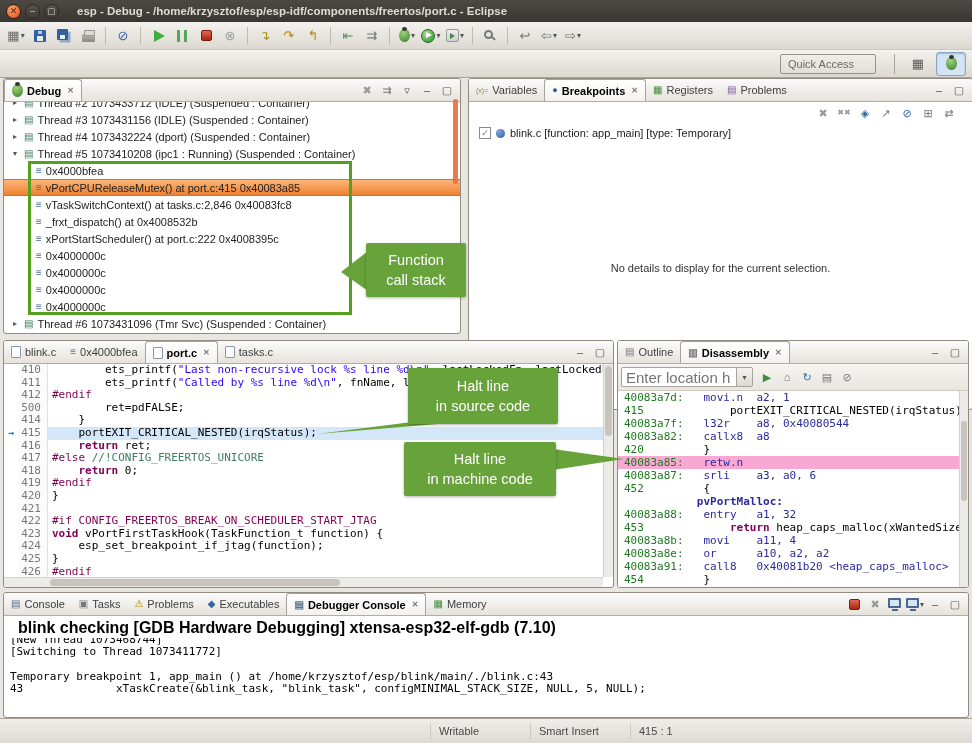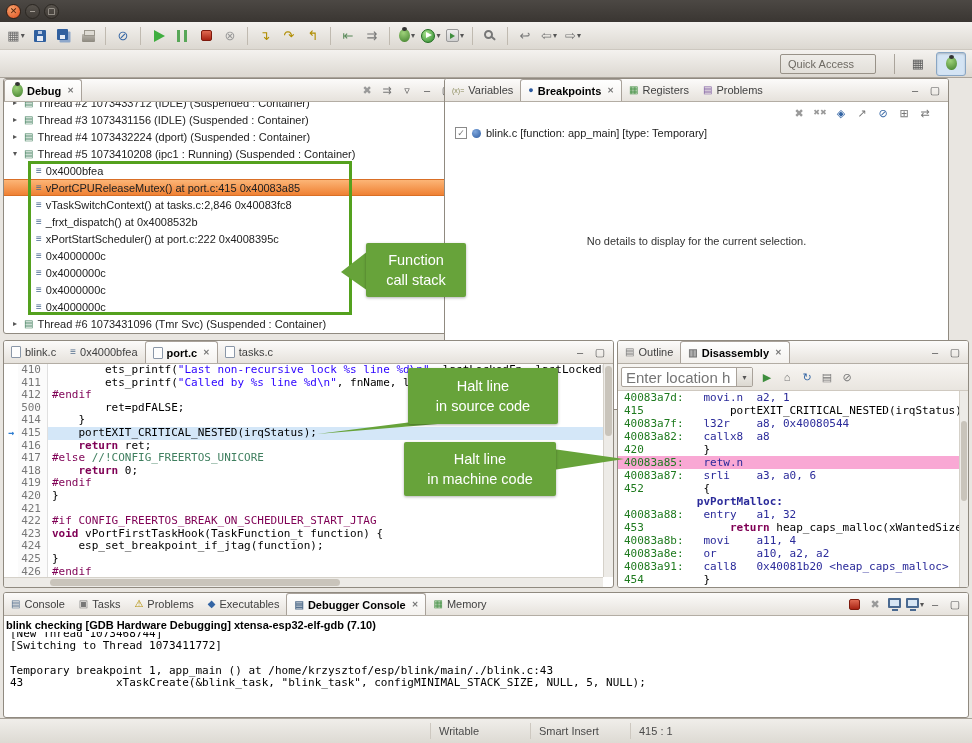--- a/index.html
+++ b/index.html
@@ -46,28 +46,28 @@
   .trow.frame{padding-left:32px}
   .trow.selected{background:linear-gradient(#fcb577,#ef8133);border-top:1px solid #d96f26;border-bottom:1px solid #d96f26}
   .tw{width:10px;text-align:center;font-size:8px;color:#555;flex:none}
   .tico{font-size:10px;line-height:1;flex:none}
   .tico.thread{color:#3e7d5a}
   .tico.frame{color:#4a6990}
   .stackbox{position:absolute;left:24px;top:82px;width:324px;height:154px;border:3px solid #54a11e;pointer-events:none}
   .oscroll{position:absolute;right:2px;top:20px;width:5px;height:85px;background:#e96b3c;border-radius:3px;opacity:.9}
 
   
-  #bp-view{left:444px;top:78px;width:505px;height:332px}
+  #bp-view{left:468px;top:78px;width:505px;height:332px}
   #bp-toolbar{height:22px;display:flex;align-items:center;justify-content:flex-end;gap:3px;padding-right:14px}
   #bp-toolbar .tbtn{height:18px;min-width:18px}
   #bp-toolbar .gic{font-size:11px}
   .bp-entry{height:18px;display:flex;align-items:center;gap:5px;padding-left:10px}
   .cb{width:12px;height:12px;border:1px solid #8a8a8a;background:#fff;display:inline-flex;align-items:center;justify-content:center;font-size:9px;color:#777;flex:none}
   .i-bpdot{width:9px;height:9px;border-radius:50%;background:radial-gradient(circle at 35% 30%,#7ea7dd,#2c5aa0);display:inline-block;flex:none}
-  .bp-empty{margin-top:93px;text-align:center;font-size:11px;color:#333}
+  .bp-empty{margin-top:120px;text-align:center;font-size:11px;color:#333}
 
   
   #editor-view{left:3px;top:340px;width:611px;height:248px}
   .codewrap{position:absolute;left:0;top:23px;right:10px;bottom:10px;overflow:hidden;background:#fff}
   .cl{display:flex;height:12.6px;line-height:12.6px;font-family:"DejaVu Sans Mono",monospace;font-size:11px;white-space:pre}
   .mk{width:14px;flex:none;text-align:center;font-size:10px;font-weight:bold;color:#2e7dd1;background:#fff}
   .ln{width:30px;flex:none;text-align:right;padding-right:6px;color:#787878;background:#fbfbfb;border-right:1px solid #e0e0e0}
   .ct{flex:1;padding-left:4px}
   .cl.halt .ct{background:#d4e7f8}
   .tp{color:#000}.ts{color:#2a00ff}.td{color:#7f0055;font-weight:normal}.tk{color:#7f0055;font-weight:bold}.tc{color:#3f7f5f}
@@ -87,21 +87,21 @@
   #disasm-toolbar .gic{font-size:11px}
   .dwrap{position:absolute;left:0;top:50px;right:0;bottom:0;overflow:hidden;background:#fff}
   .dl{height:13px;line-height:13px;font-family:"DejaVu Sans Mono",monospace;font-size:11px;white-space:pre;padding-left:6px}
   .dl.hl{background:#f9a8d4}
   .da{color:#1e7a1e}.dm{color:#2a2a9a}.dg{color:#1e7a1e}.dsrc{color:#000}.dlb{color:#2a2a9a;font-weight:bold}.dk{color:#7f0055;font-weight:bold}
   .dscroll{position:absolute;right:0;top:50px;bottom:0;width:9px;background:#edebe7;border-left:1px solid #d5d1c9}
   .dthumb{position:absolute;left:1px;right:1px;top:30px;height:80px;background:#c9c4bb;border-radius:4px}
 
   
   #console-view{left:3px;top:592px;width:966px;height:126px}
-  .sess{font-size:11px;font-weight:bold;color:#000;padding:3px 6px 1px 2px}
+  .sess{font-size:16px;font-weight:bold;color:#000;padding:3px 6px 1px 14px}
   .cons{flex:1;overflow:hidden;padding:0 6px}
   .cline{font-family:"DejaVu Sans Mono",monospace;font-size:11px;line-height:12.2px;white-space:pre;color:#000}
   .cline:first-child{margin-top:-4px}
 
   
   .statusbar{position:absolute;left:0;top:718px;width:972px;height:25px;background:linear-gradient(#f0eeea,#dddad3);border-top:1px solid #aaa49b;display:flex;align-items:center;font-size:11px;color:#4a4a4a}
   .sspacer{width:430px;flex:none}
   .sitem{min-width:100px;padding:0 8px;border-left:1px solid #cdc8c0;height:16px;display:flex;align-items:center}
 
   
@@ -136,20 +136,21 @@
 </style>
 </head>
 <body>
 
 <div class="titlebar" data-name="titlebar">
   <div id="wcontrols" data-name="window-controls" style="display:flex;gap:4px">
       <div class="wbtn close" data-name="close-window-button">✕</div>
       <div class="wbtn minimize" data-name="minimize-window-button">–</div>
       <div class="wbtn maximize" data-name="maximize-window-button">▢</div>
     </div>
+  <div class="titletext" data-name="window-title">esp - Debug - /home/krzysztof/esp/esp-idf/components/freertos/port.c - Eclipse</div>
 </div>
 
 <div id="row1" class="tbrow" data-name="main-toolbar">
     <div class="tbtn" data-name="new-button">
       <span class="gic" data-name="new-icon" style="color: rgb(107, 107, 107);">▦</span>
       <span class="caret" data-name="dropdown-caret-icon">▾</span>
     </div>
     <div class="tbtn" data-name="save-button">
       <span class="i-floppy" data-name="save-icon"></span>
     </div>

